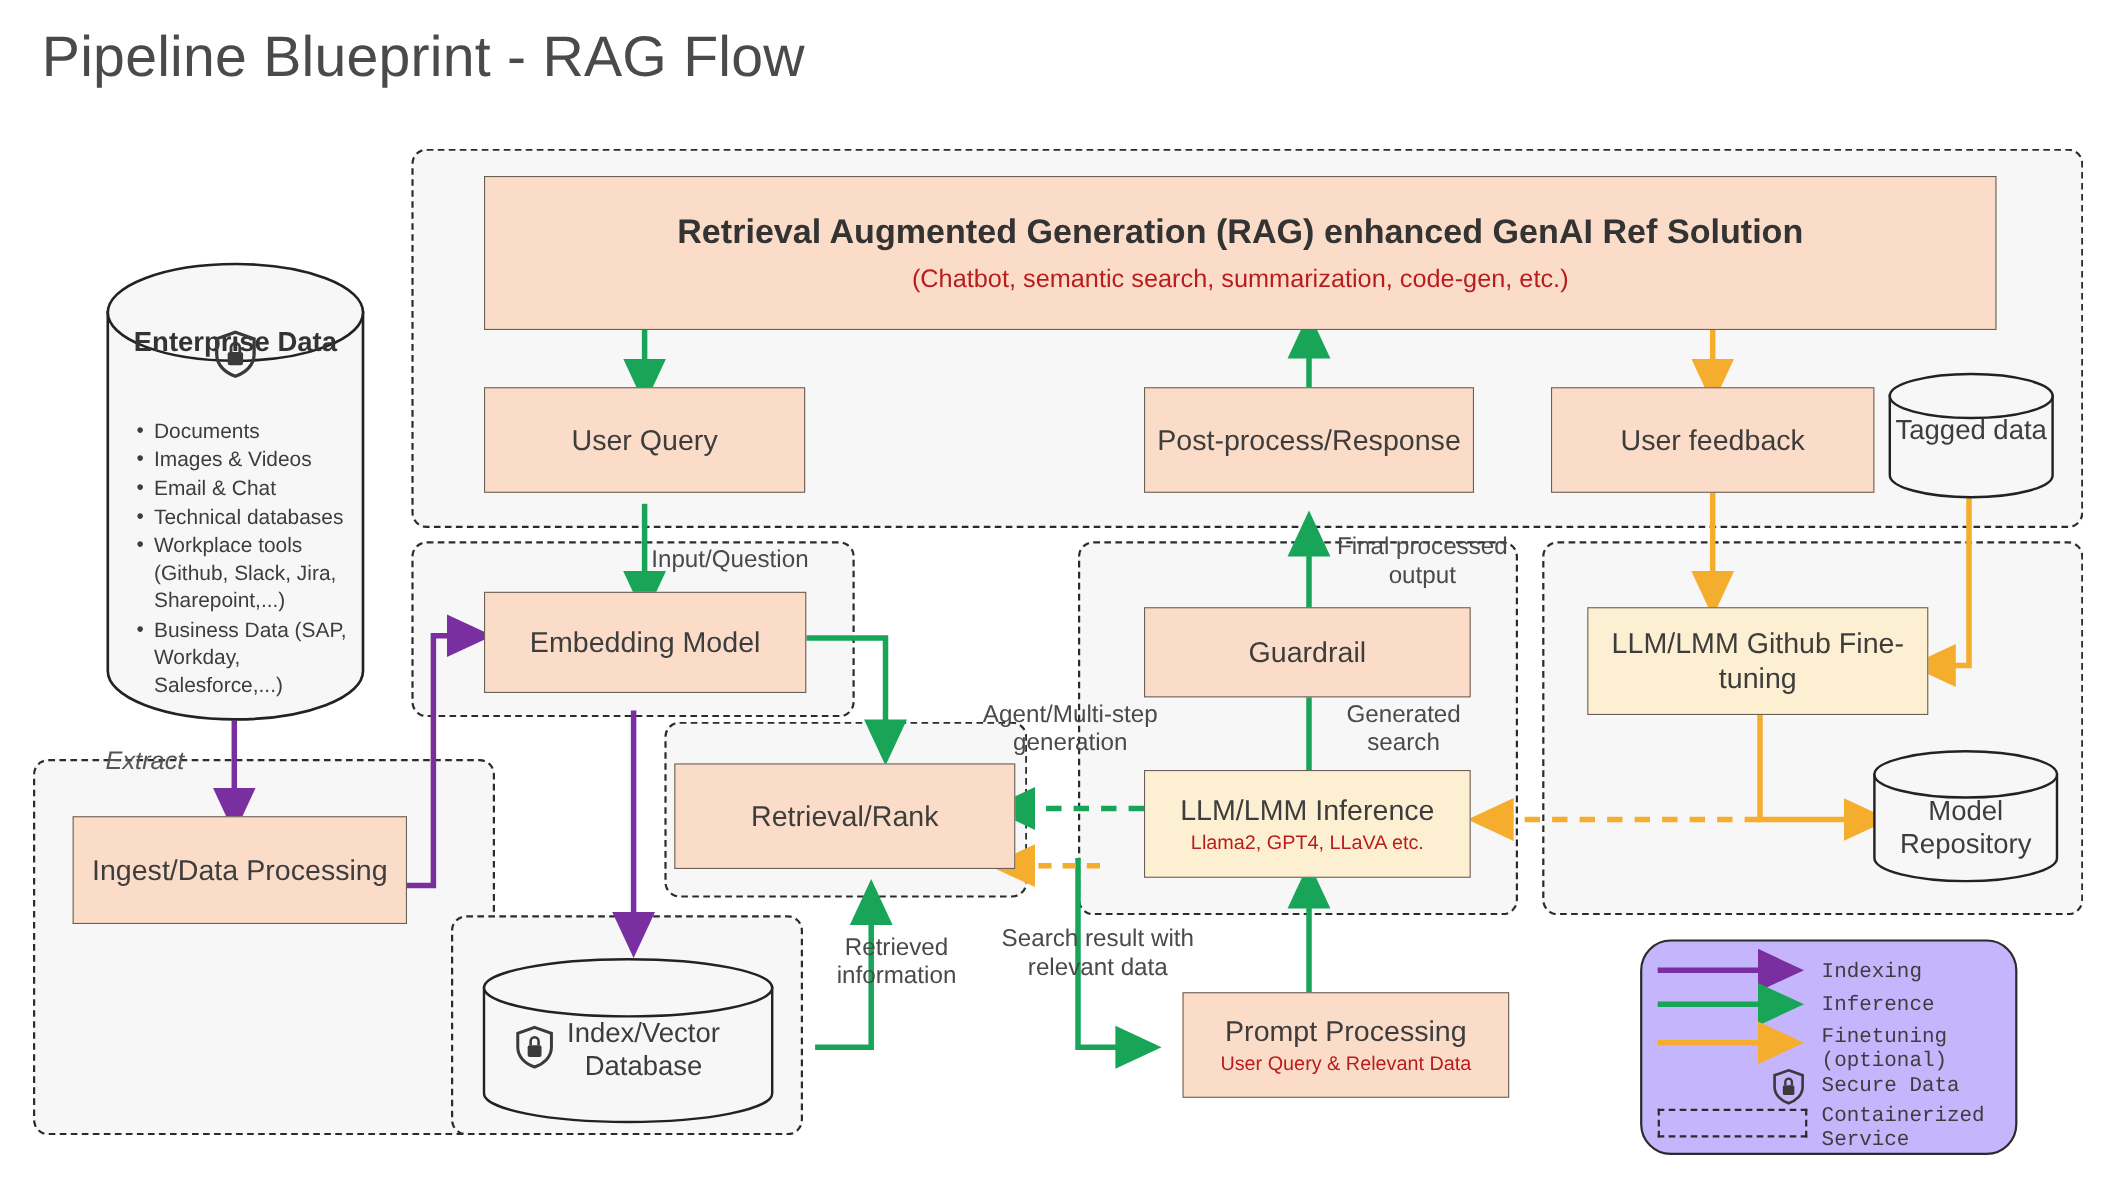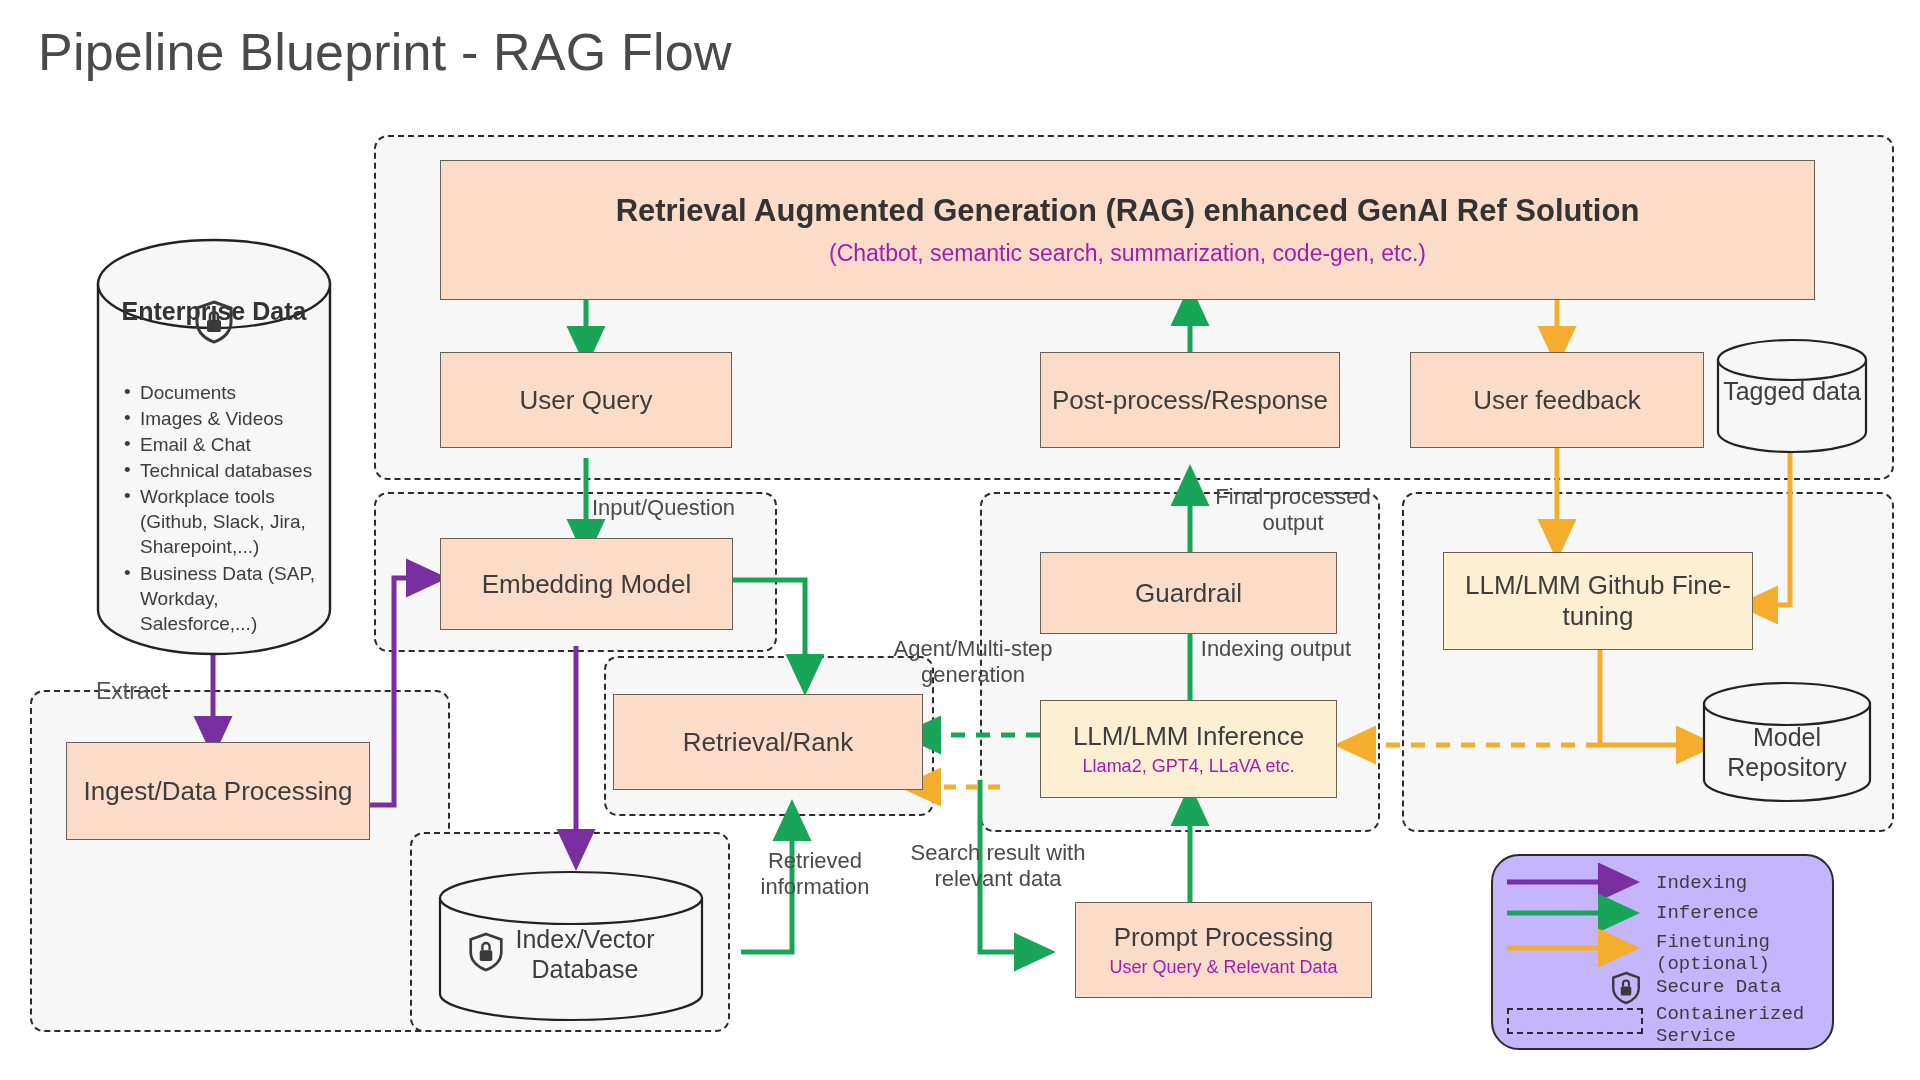--- a/index.html
+++ b/index.html
@@ -13,21 +13,21 @@
         background:#f7f7f7;box-sizing:border-box;}
   .dbox-label{position:absolute;font-size:23px;color:#555;background:transparent;
               white-space:nowrap;}
 
   .node{position:absolute;box-sizing:border-box;border:1.6px solid #6b6056;
         display:flex;flex-direction:column;align-items:center;justify-content:center;
         text-align:center;line-height:1.18;}
   .peach{background:#fbdcc8;}
   .cream{background:#fdf0d2;}
   .n-title{font-size:26px;color:#3d3d3d;}
-  .n-sub{font-size:18px;color:#a21caf;margin-top:4px;}
+  .n-sub{font-size:18px;color:#b91c1c;margin-top:4px;}
 
   .hdr .n-title{font-size:31px;font-weight:bold;color:#333;}
   .hdr .n-sub{font-size:23px;font-weight:normal;margin-top:10px;}
 
   .cyl{position:absolute;}
   .cyl svg{position:absolute;left:0;top:0;overflow:visible;}
   .cyl-text{position:absolute;width:100%;text-align:center;font-size:25px;color:#3d3d3d;
             line-height:1.2;}
 
   .ed-title{position:absolute;width:100%;text-align:center;font-size:25px;
@@ -51,21 +51,21 @@
 </head>
 <body>
 
 <div id="page-title">Pipeline Blueprint - RAG Flow</div>
 
 <div class="dbox" style="left:374px;top:135px;width:1520px;height:345px;"></div>
 
 <div class="dbox" style="left:374px;top:492px;width:403px;height:160px;"></div>
 
 <div class="dbox" style="left:30px;top:690px;width:420px;height:342px;"></div>
-<div class="dbox-label" style="left:96px;top:678px;">Extract</div>
+<div class="dbox-label" style="left:96px;top:678px;font-style:italic;">Extract</div>
 
 <div class="dbox" style="left:410px;top:832px;width:320px;height:200px;"></div>
 
 <div class="dbox" style="left:604px;top:656px;width:330px;height:160px;"></div>
 
 <div class="dbox" style="left:980px;top:492px;width:400px;height:340px;"></div>
 
 <div class="dbox" style="left:1402px;top:492px;width:492px;height:340px;"></div>
 
 <svg id="arrows" viewBox="0 0 1920 1080">
@@ -220,21 +220,21 @@
   <div class="n-title">Prompt Processing</div>
   <div class="n-sub">User Query &amp; Relevant Data</div>
 </div>
 
 <div class="elabel" style="left:592px;top:495px;">Input/Question</div>
 
 <div class="elabel" style="left:1198px;top:484px;width:190px;">Final processed output</div>
 
 <div class="elabel" style="left:878px;top:636px;width:190px;">Agent/Multi-step generation</div>
 
-<div class="elabel" style="left:1196px;top:636px;width:160px;">Indexing output</div>
+<div class="elabel" style="left:1196px;top:636px;width:160px;">Generated search</div>
 
 <div class="elabel" style="left:742px;top:848px;width:146px;">Retrieved information</div>
 
 <div class="elabel" style="left:892px;top:840px;width:212px;">Search result with relevant data</div>
 
 <div id="legend" style="left:1491px;top:854px;width:343px;height:196px;">
   <svg width="343" height="196" viewBox="0 0 343 196" style="position:absolute;left:0;top:0;">
     <defs>
       <marker id="lg-p" markerWidth="9" markerHeight="9" refX="5" refY="4.5" orient="auto">
         <path d="M0,0.6 L8.4,4.5 L0,8.4 z" fill="#7a2fa0"></path>

